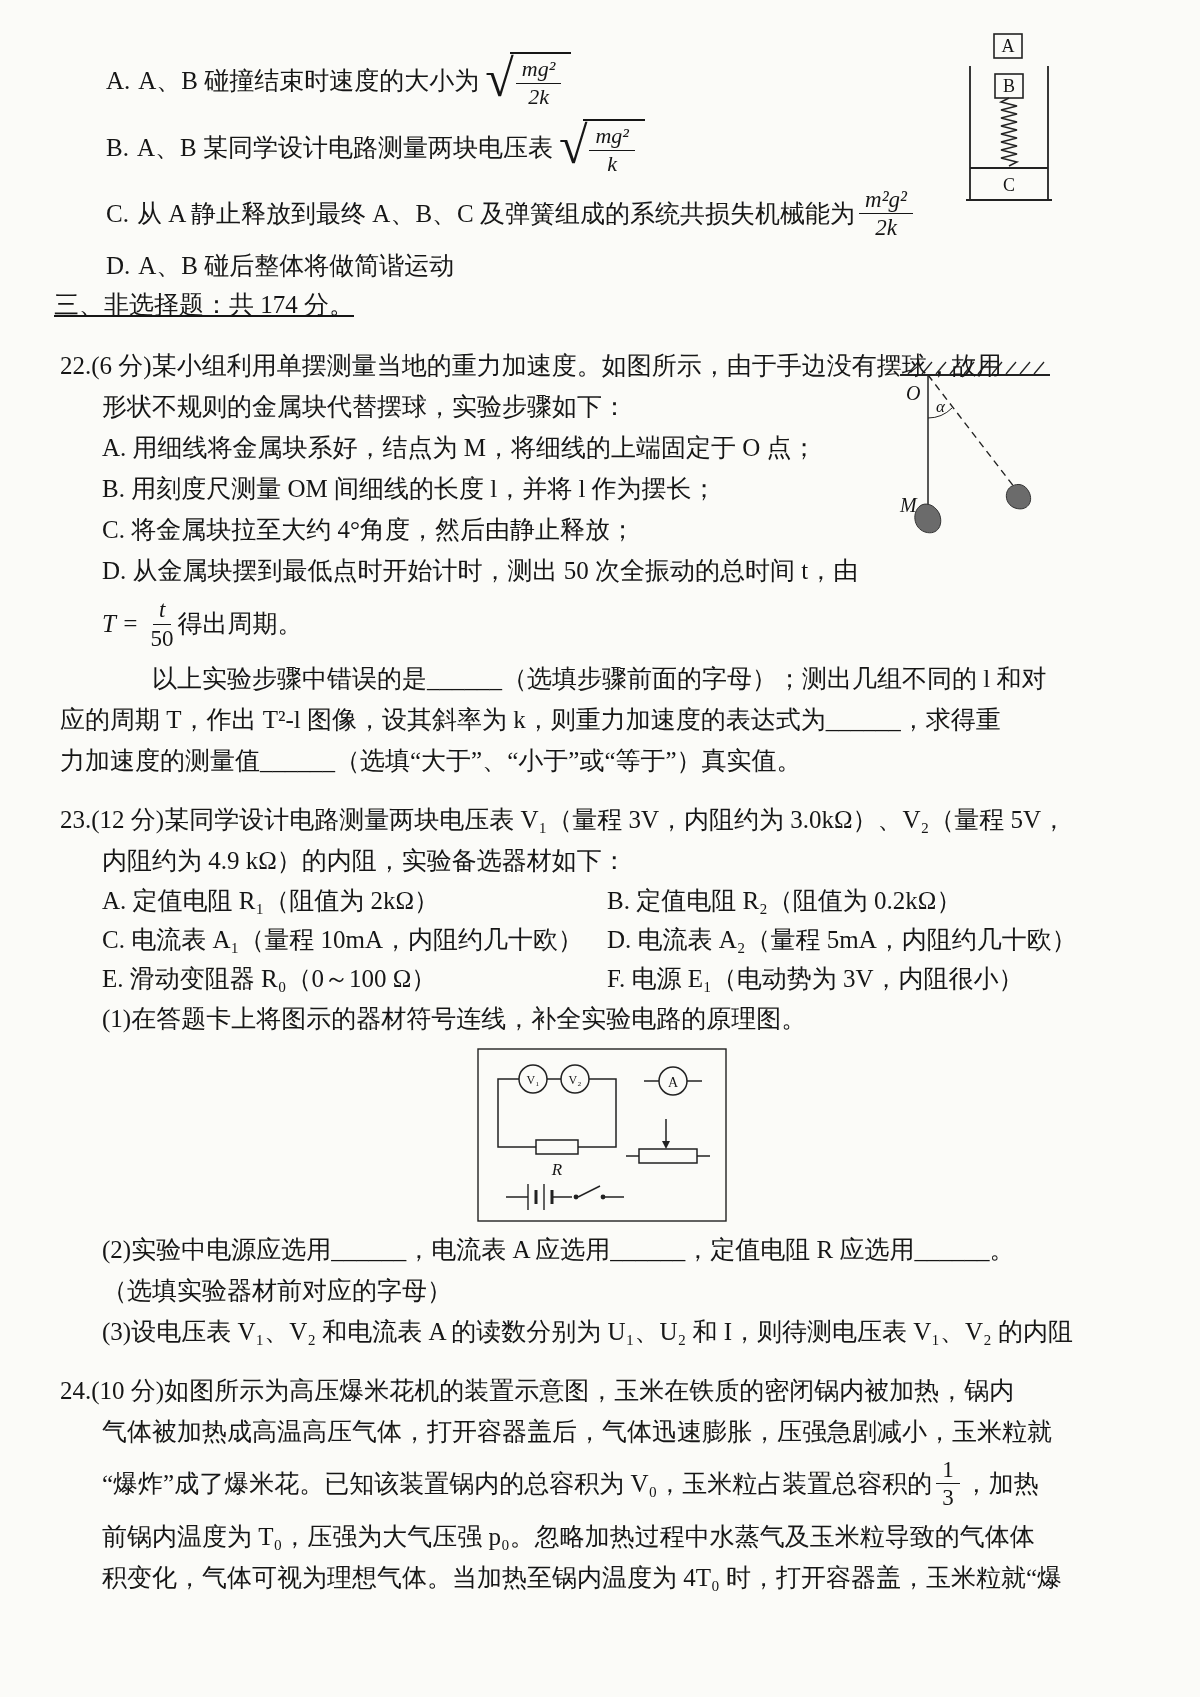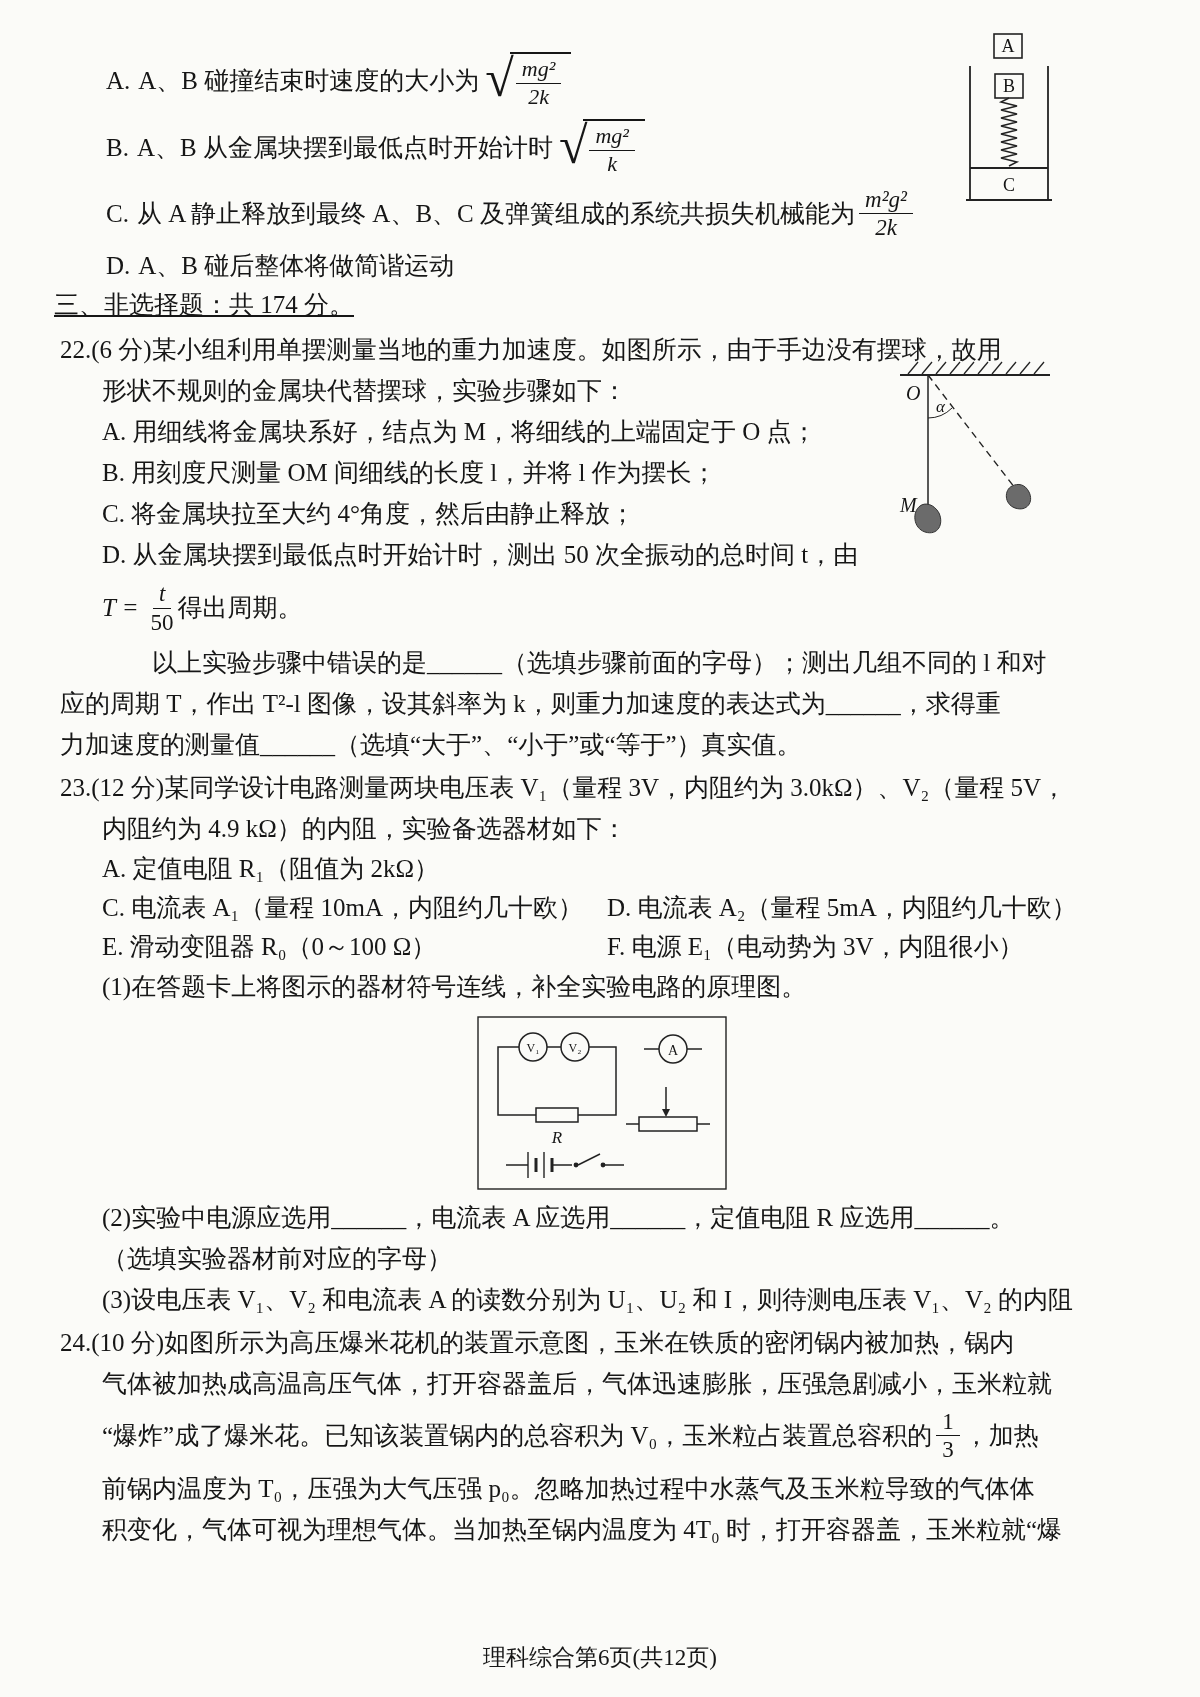--- a/index.html
+++ b/index.html
@@ -5,21 +5,21 @@
   * { box-sizing: border-box; }
   html, body { margin: 0; padding: 0; background: #e9e9e9; }
   .page {
     width: 1200px; height: 1697px; margin: 0 auto; position: relative;
     background: #fbfbf8; color: #161616; overflow: hidden;
     font-family: "Liberation Serif", "DejaVu Serif", serif;
     font-size: 25px;
   }
   .content { position: relative; padding: 42px 56px 0 60px; }
   .line { line-height: 41px; }
-  .q { margin-top: 2px; }
+  .q { margin-top: 18px; }
   .q .body { padding-left: 42px; }
   .qfirst { text-indent: -42px; padding-left: 42px; }
   .indent2 { text-indent: 2em; }
   .opts { padding-left: 46px; }
   .fline { display: flex; align-items: center; line-height: 1.2; }
   .optrow { margin: 10px 0; }
   .optlabel { margin-right: 8px; white-space: nowrap; }
   .gap { margin-right: 8px; }
   .var { font-style: italic; }
   sub { font-size: 0.62em; }
@@ -104,21 +104,21 @@
         <span class="sqrt">
           <span class="sign">√</span>
           <span class="under"><span class="frac">
             <span class="num">mg²</span>
             <span class="den">2k</span>
           </span></span>
         </span>
       </div>
       <div class="fline optrow">
         <span class="optlabel">B.</span>
-        <span>A、B 从金属块摆到最低点时开始计时</span>
+        <span>A、B 某同学设计电路测量两块电压表</span>
         <span class="sqrt">
           <span class="sign">√</span>
           <span class="under"><span class="frac">
             <span class="num">mg²</span>
             <span class="den">k</span>
           </span></span>
         </span>
       </div>
       <div class="fline optrow">
         <span class="optlabel">C.</span>
@@ -158,20 +158,21 @@
       <div class="line">力加速度的测量值______（选填“大于”、“小于”或“等于”）真实值。</div>
     </div>
 
     <div class="q">
       <div class="line qfirst">23.(12 分)某同学设计电路测量两块电压表 V₁（量程 3V，内阻约为 3.0kΩ）、V₂（量程 5V，</div>
       <div class="body">
         <div class="line">内阻约为 4.9 kΩ）的内阻，实验备选器材如下：</div>
       </div>
       <div class="twocol">
         <span class="colL">A. 定值电阻 R₁（阻值为 2kΩ）</span>
+        <span>B. 定值电阻 R₂（阻值为 0.2kΩ）</span>
       </div>
       <div class="twocol">
         <span class="colL">C. 电流表 A₁（量程 10mA，内阻约几十欧）</span>
         <span>D. 电流表 A₂（量程 5mA，内阻约几十欧）</span>
       </div>
       <div class="twocol">
         <span class="colL">E. 滑动变阻器 R₀（0～100 Ω）</span>
         <span>F. 电源 E₁（电动势为 3V，内阻很小）</span>
       </div>
       <div class="body">
@@ -237,14 +238,13 @@
           </span>
           <span>，加热</span>
         </div>
         <div class="line">前锅内温度为 T₀，压强为大气压强 p₀。忽略加热过程中水蒸气及玉米粒导致的气体体</div>
         <div class="line">积变化，气体可视为理想气体。当加热至锅内温度为 4T₀ 时，打开容器盖，玉米粒就“爆</div>
       </div>
     </div>
 
   </div>
 
-  <div class="footer">理科综合第6页(共12页)</div>
 </div>
 
 </body></html>

